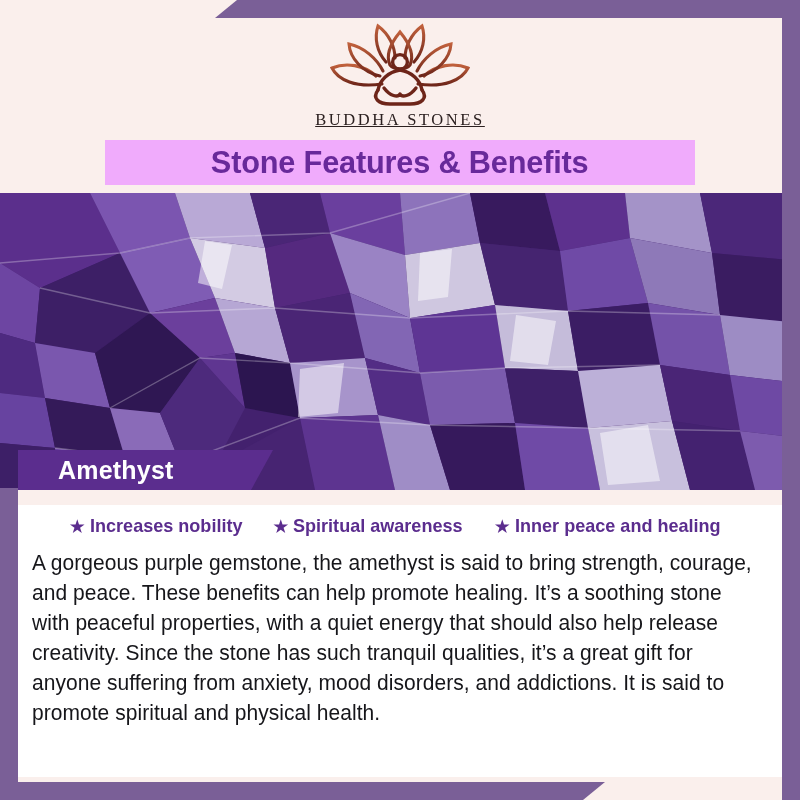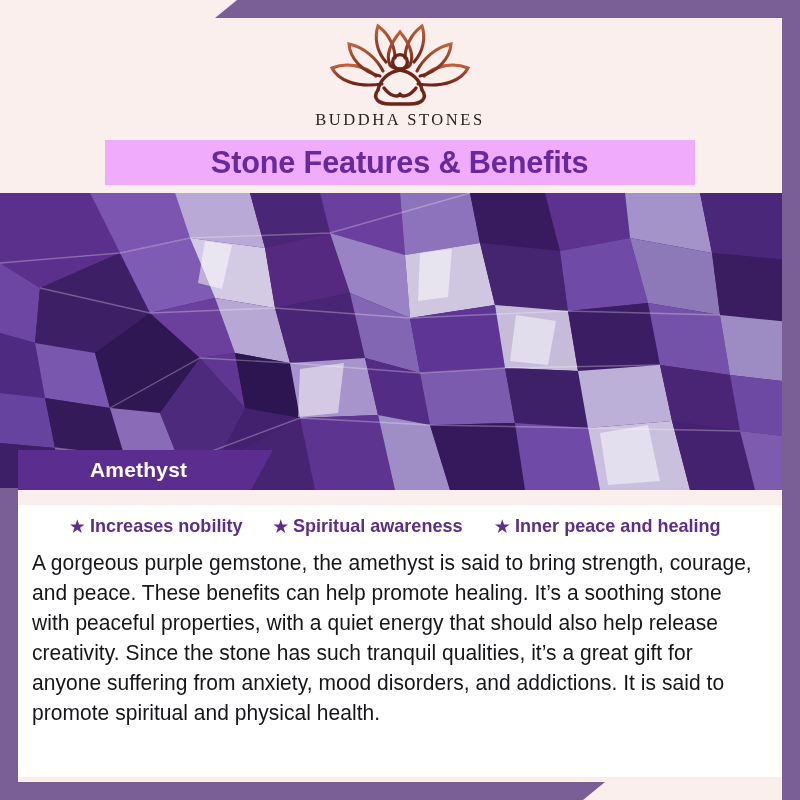--- a/index.html
+++ b/index.html
@@ -81,20 +81,21 @@
   }
 
   .logo-text {
     margin-top: 4px;
     font-family: "Liberation Serif", serif;
     font-size: 16.5px;
     letter-spacing: 2.6px;
     color: #2b2020;
     text-align: center;
     white-space: nowrap;
+    text-decoration: underline;
   }
 
   .title-band {
     position: absolute;
     left: 105px;
     top: 140px;
     width: 590px;
     height: 45px;
     background: #f0abfc;
     display: flex;
@@ -132,24 +133,24 @@
     height: 40px;
     width: 255px;
     background: #5b2d8e;
     clip-path: polygon(0 0, 100% 0, calc(100% - 22px) 100%, 0 100%);
     z-index: 20;
     display: flex;
     align-items: center;
   }
   .stone-name {
     color: #ffffff;
-    font-size: 21px;
+    font-size: 25px;
     font-weight: bold;
     letter-spacing: 0.2px;
-    padding-left: 72px;
+    padding-left: 40px;
     white-space: nowrap;
   }
 
   
   .content {
     position: absolute;
     left: 18px;
     top: 505px;
     width: 764px;
     height: 272px;

